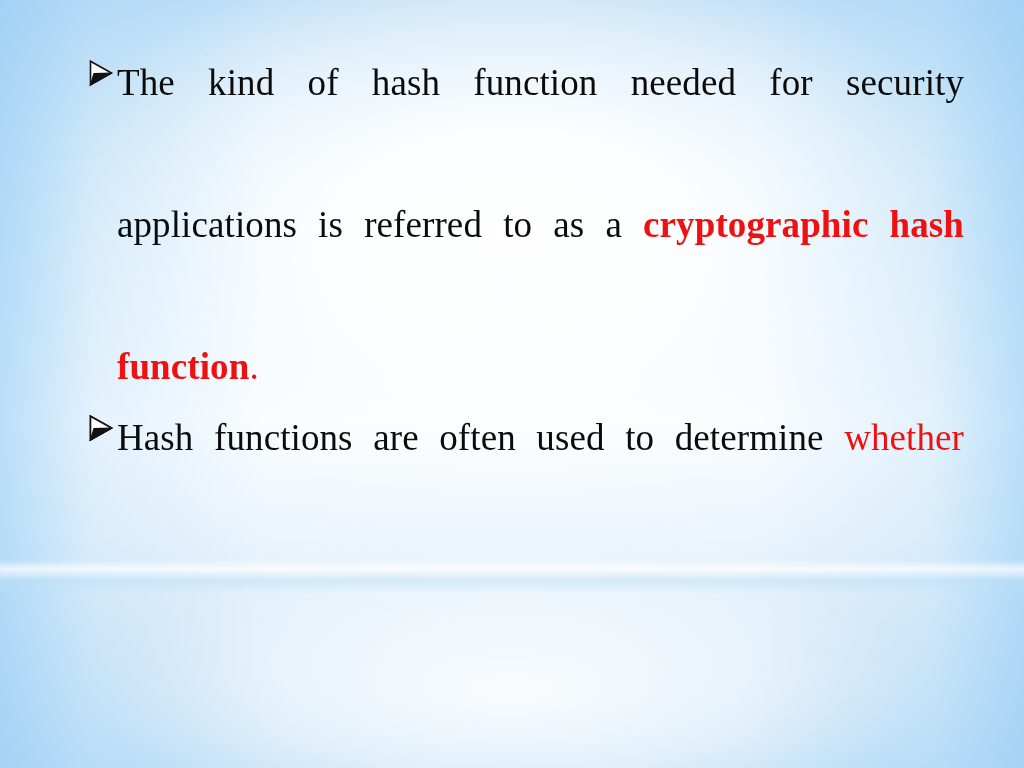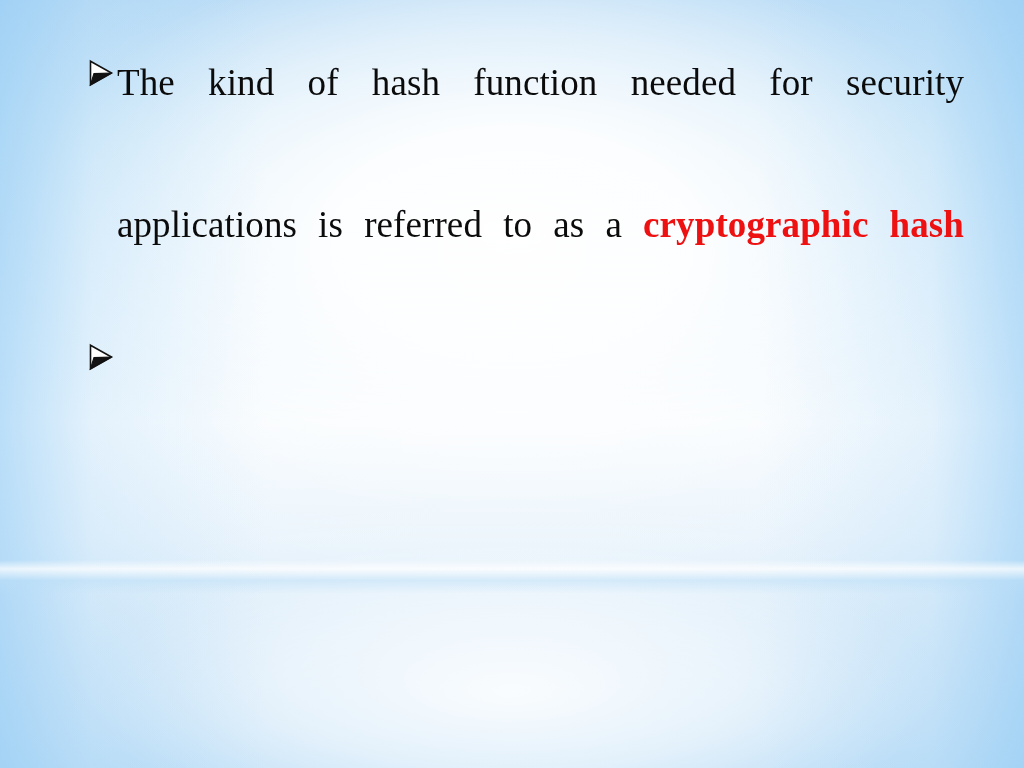--- a/index.html
+++ b/index.html
@@ -154,26 +154,35 @@
   <div class="bg-horizon"></div>
 
   <div class="content" id="content-root">
       <div class="bullet-block">
         <span class="bullet-marker">
           <svg width="29" height="30" viewBox="0 0 29 30" xmlns="http://www.w3.org/2000/svg">
             <path d="M2.5 3.2 L23.5 15.0 L2.5 26.8 Z" fill="#ffffff" stroke="#121212" stroke-width="1.6" stroke-linejoin="miter"></path>
             <path d="M2.5 26.8 L23.5 15.0 L6.0 15.6 Z" fill="#121212" stroke="#121212" stroke-width="1.2" stroke-linejoin="miter"></path>
           </svg>
         </span>
-        <div class="bullet-body"><span class="line-stretch"><span class="blk">The kind of hash function needed for security</span></span><span class="line-stretch"><span class="blk">applications is referred to as a </span><span class="red-bold">cryptographic hash</span></span></div>
+        <div class="bullet-body"><span class="line-stretch"><span class="blk">The kind of hash function needed for security</span></span><span class="line-stretch"><span class="blk">applications is referred to as a </span><span class="red-bold">cryptographic hash</span></span><span class="line-last"><span class="red-bold">function</span><span class="red">.</span></span></div>
       </div>
       <div class="bullet-block">
         <span class="bullet-marker">
           <svg width="29" height="30" viewBox="0 0 29 30" xmlns="http://www.w3.org/2000/svg">
             <path d="M2.5 3.2 L23.5 15.0 L2.5 26.8 Z" fill="#ffffff" stroke="#121212" stroke-width="1.6" stroke-linejoin="miter"></path>
             <path d="M2.5 26.8 L23.5 15.0 L6.0 15.6 Z" fill="#121212" stroke="#121212" stroke-width="1.2" stroke-linejoin="miter"></path>
           </svg>
         </span>
         <div class="bullet-body"></div>
       </div>
+      <div class="bullet-block">
+        <span class="bullet-marker">
+          <svg width="29" height="30" viewBox="0 0 29 30" xmlns="http://www.w3.org/2000/svg">
+            <path d="M2.5 3.2 L23.5 15.0 L2.5 26.8 Z" fill="#ffffff" stroke="#121212" stroke-width="1.6" stroke-linejoin="miter"></path>
+            <path d="M2.5 26.8 L23.5 15.0 L6.0 15.6 Z" fill="#121212" stroke="#121212" stroke-width="1.2" stroke-linejoin="miter"></path>
+          </svg>
+        </span>
+        <div class="bullet-body"><span class="line-stretch"><span class="blk">Hash functions are often used to determine </span><span class="red">whether</span></span><span class="line-last"></span></div>
+      </div>
     </div>
 
 </div>
 
 </body></html>

